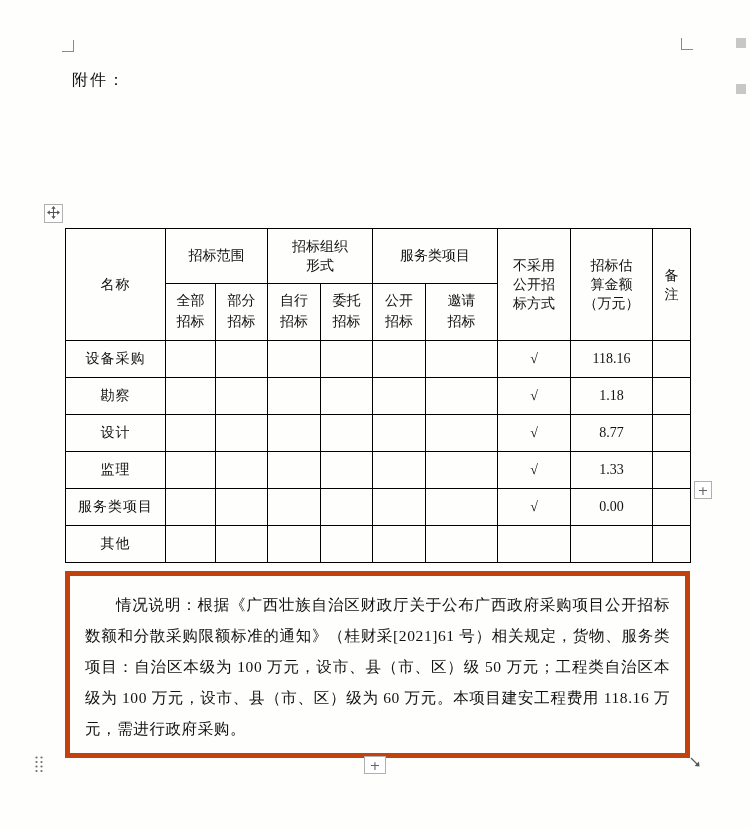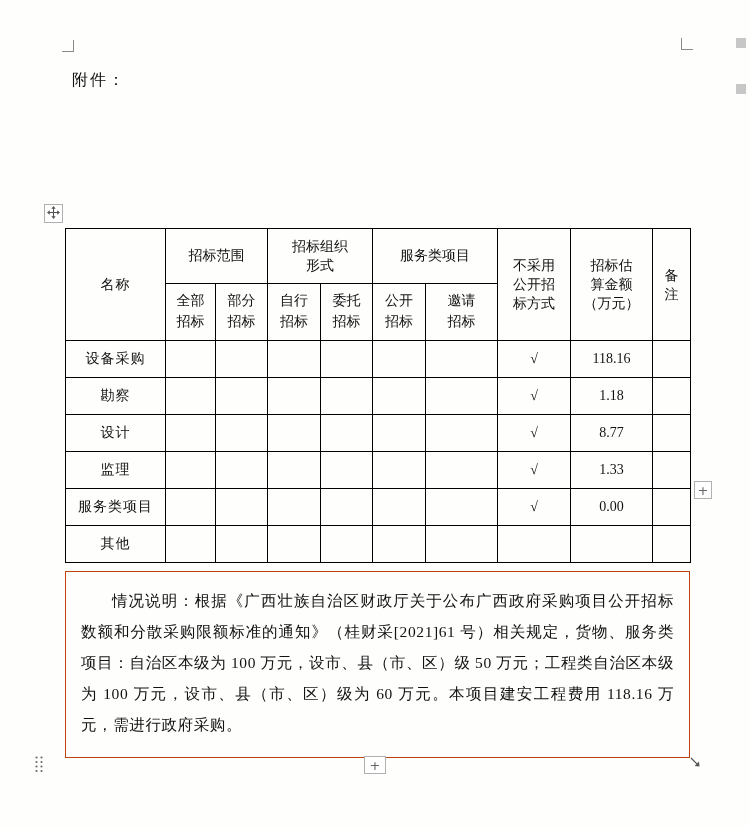--- a/index.html
+++ b/index.html
@@ -34,21 +34,21 @@
   tr.h2 { height:57px;font-family:Liberation Mono, monospace; }
   tr.dr { height:37px; }
   td.pre { white-space:pre-line; line-height:19px;font-family:Liberation Serif, serif; }
   tr.h2 td { white-space:pre-line; line-height:21px; }
   td.name { font-size:15px; letter-spacing:1px; }
   td.est  { text-align:left; padding-left:8px; font-size:15px; }
   td.chk  { font-size:15px; }
 
   
   .note-box { position:absolute; left:65px; top:571px; width:625px; height:187px;
-    border:1px solid #c2410c; padding:13px 15px 0 15px; background:transparent; }
+    border:5px solid #c2410c; padding:13px 15px 0 15px; background:transparent; }
   .note-box p { font-size:15.5px; line-height:31px; text-align:justify; text-indent:2em; letter-spacing:0.6px; }
 
   
   .add-btn { position:absolute; border:1px solid #b0b0b0; background:#fff; color:#666;
     display:flex; align-items:center; justify-content:center;
     font-family:"DejaVu Sans","Liberation Sans",sans-serif; font-size:13px; line-height:1; cursor:pointer; }
   .add-btn.right  { left:694px; top:481px; width:18px; height:18px; }
   .add-btn.bottom { left:364px; top:756px; width:22px; height:18px; }
 
   .resize-handle { position:absolute; left:687px; top:756px; width:16px; height:16px;

